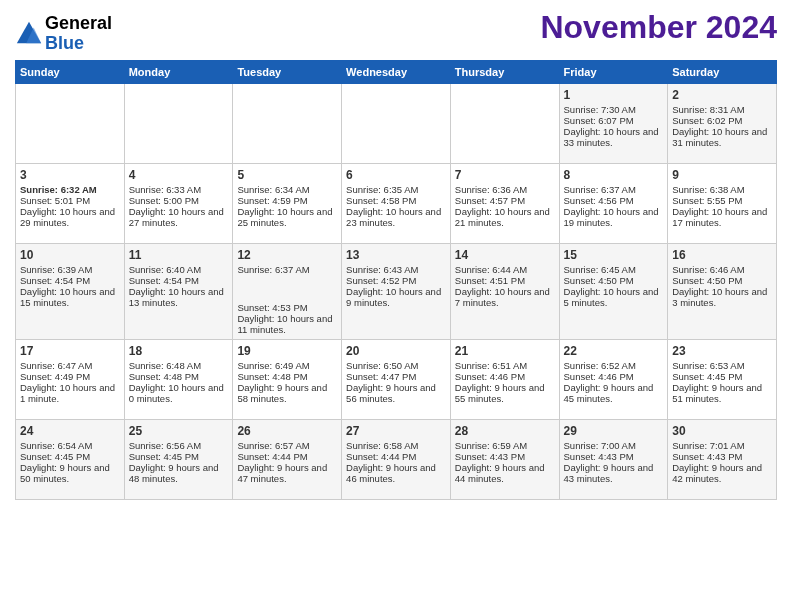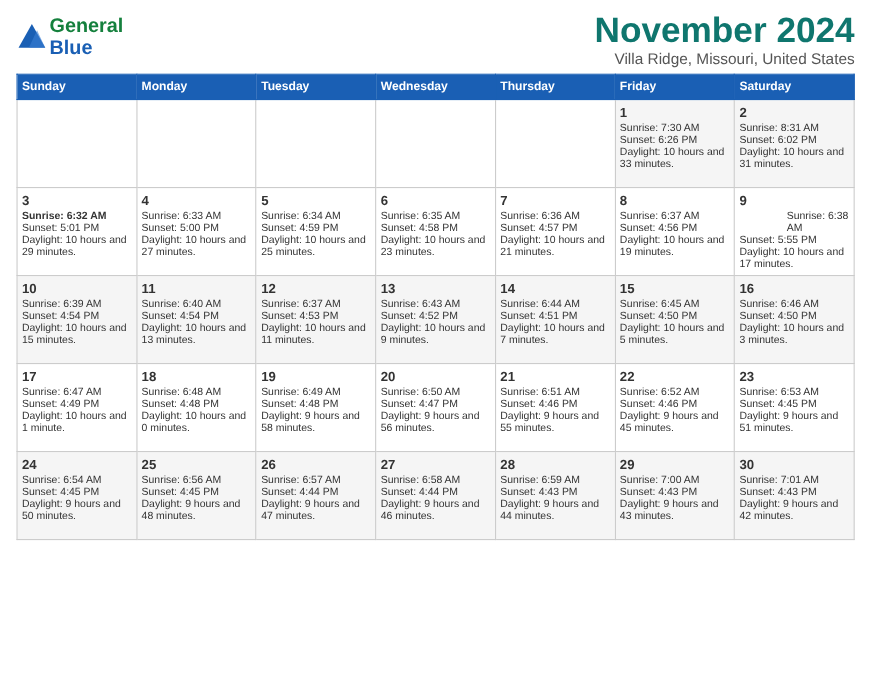--- a/index.html
+++ b/index.html
@@ -36,21 +36,21 @@
       width: 28px;
       height: 28px;
       margin-right: 2px;
     }
     .title-block {
       text-align: right;
     }
     .month-title {
       font-size: 32px;
       font-weight: bold;
-      color: #0f766e;
+      color: #4c1d95;
       line-height: 1.1;
     }
     .location {
       font-size: 14px;
       color: #555;
     }
     table {
       width: 100%;
       border-collapse: collapse;
       table-layout: fixed;
@@ -92,28 +92,27 @@
 
 <div class="container">
   <div class="header-row">
     <div class="logo">
       <svg class="logo-icon" viewBox="0 0 30 30">
         <polygon points="15,2 28,25 2,25" fill="#1a5fb4"></polygon>
         <polygon points="20,8 28,25 12,25" fill="#3a7fd4" opacity="0.6"></polygon>
       </svg>
       <div>
         <div class="logo-text">
-          <span style="color:#15803d">General</span>
+          <span style="color:#000000">General</span>
         </div>
         <div class="logo-text logo-blue">Blue</div>
       </div>
     </div>
     <div class="title-block">
       <div class="month-title">November 2024</div>
-      <div class="location">Villa Ridge, Missouri, United States</div>
     </div>
   </div>
 
   <table>
     <thead>
       <tr>
         <th>Sunday</th>
         <th>Monday</th>
         <th>Tuesday</th>
         <th>Wednesday</th>
@@ -125,21 +124,21 @@
     <tbody id="calendar-body">
     <tr>
           <td class="empty-cell"></td>
           <td class="empty-cell"></td>
           <td class="empty-cell"></td>
           <td class="empty-cell"></td>
           <td class="empty-cell"></td>
           <td>
             <span class="day-num">1</span>
             <span style="display: block;">Sunrise: 7:30 AM</span>
-            <span style="display: block;">Sunset: 6:26 PM</span>
+            <span style="display: block;">Sunset: 6:07 PM</span>
             <span style="display: block;">Daylight: 10 hours and 33 minutes.</span>
           </td>
           <td>
             <span class="day-num">2</span>
             <span style="display: block;">Sunrise: 8:31 AM</span>
             <span style="display: block;">Sunset: 6:02 PM</span>
             <span style="display: block;">Daylight: 10 hours and 31 minutes.</span>
           </td>
         </tr>
         <tr>
@@ -174,42 +173,42 @@
             <span style="display: block;">Daylight: 10 hours and 21 minutes.</span>
           </td>
           <td>
             <span class="day-num">8</span>
             <span style="display: block;">Sunrise: 6:37 AM</span>
             <span style="display: block;">Sunset: 4:56 PM</span>
             <span style="display: block;">Daylight: 10 hours and 19 minutes.</span>
           </td>
           <td>
             <span class="day-num">9</span>
-            <span style="display: block; margin-left: 43px;">Sunrise: 6:38 AM</span>
+            <span style="display: block;">Sunrise: 6:38 AM</span>
             <span style="display: block;">Sunset: 5:55 PM</span>
             <span style="display: block;">Daylight: 10 hours and 17 minutes.</span>
           </td>
         </tr>
         <tr>
           <td>
             <span class="day-num">10</span>
             <span style="display: block;">Sunrise: 6:39 AM</span>
             <span style="display: block;">Sunset: 4:54 PM</span>
             <span style="display: block;">Daylight: 10 hours and 15 minutes.</span>
           </td>
           <td>
             <span class="day-num">11</span>
             <span style="display: block;">Sunrise: 6:40 AM</span>
             <span style="display: block;">Sunset: 4:54 PM</span>
             <span style="display: block;">Daylight: 10 hours and 13 minutes.</span>
           </td>
           <td>
             <span class="day-num">12</span>
             <span style="display: block;">Sunrise: 6:37 AM</span>
-            <span style="display: block;">Sunset: 4:53 PM</span>
+            <span style="display: block; margin-top: 27px;">Sunset: 4:53 PM</span>
             <span style="display: block;">Daylight: 10 hours and 11 minutes.</span>
           </td>
           <td>
             <span class="day-num">13</span>
             <span style="display: block;">Sunrise: 6:43 AM</span>
             <span style="display: block;">Sunset: 4:52 PM</span>
             <span style="display: block;">Daylight: 10 hours and 9 minutes.</span>
           </td>
           <td>
             <span class="day-num">14</span>

